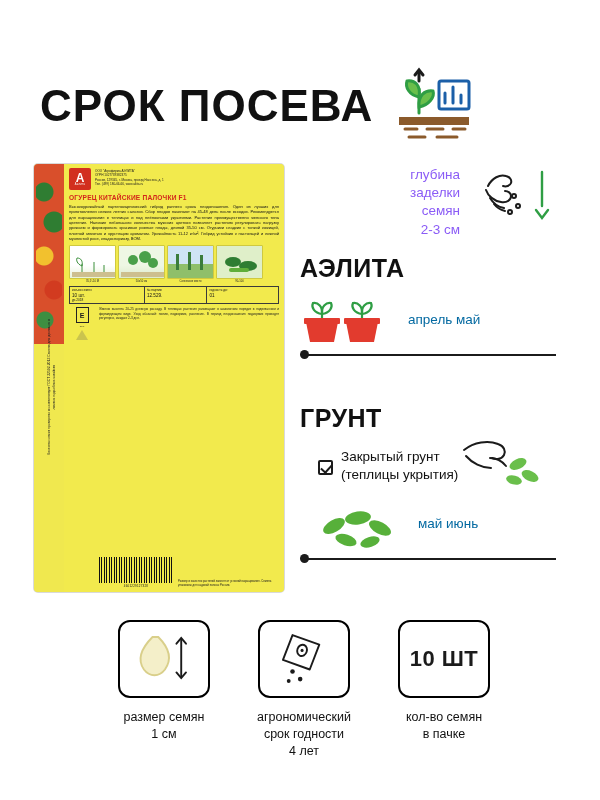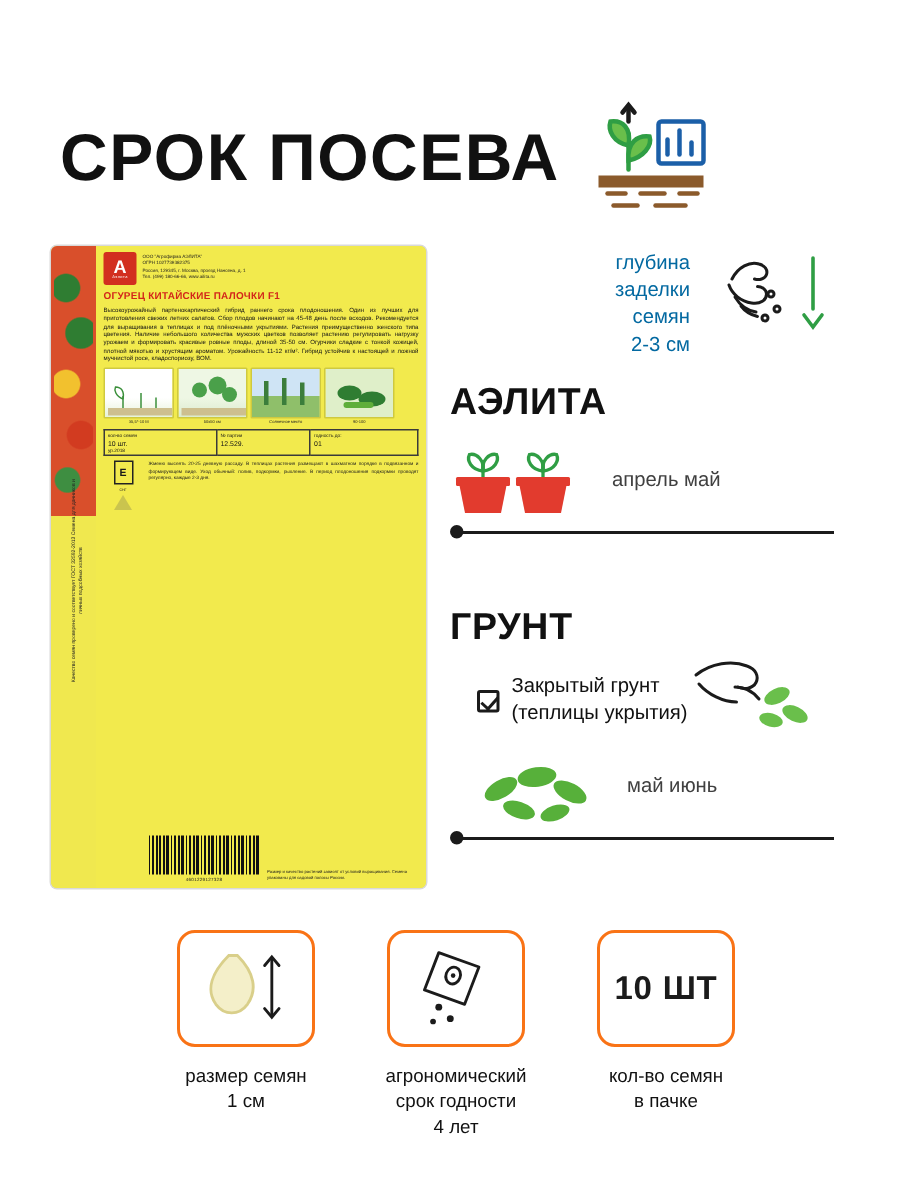--- a/index.html
+++ b/index.html
@@ -136,28 +136,28 @@
     width: 74px; height: 26px;
     background: repeating-linear-gradient(90deg, #111 0 1px, #f2ea4d 1px 2px, #111 2px 3.4px, #f2ea4d 3.4px 5px);
   }
   .barcode-num { font-size: 3px; text-align: center; margin-top: 1px; letter-spacing: .2px; }
   .packet-foot-text { font-size: 2.8px; line-height: 1.4; flex: 1; color: #1c1c1c; }
 
   
   .depth-block { position: absolute; left: 300px; top: 150px; width: 270px; }
   .depth-text {
     font-size: 13.5px; line-height: 1.35; text-align: right;
-    width: 108px; color: #0369a1; position: absolute; right: 110px; top: 0;
+    width: 108px; color: #8b5cf6; position: absolute; right: 110px; top: 0;
   }
   .depth-icon { position: absolute; left: 180px; top: 0; width: 76px; height: 58px; }
 
   .seedling-block { position: absolute; left: 300px; top: 238px; width: 280px; }
   .block-title { font-size: 25px; font-weight: bold; letter-spacing: .5px; color: #111; }
   .seedling-icon { position: absolute; left: 0px; top: 42px; width: 92px; height: 52px; }
-  .sub-label { position: absolute; font-size: 13.5px; color: #404040; }
+  .sub-label { position: absolute; font-size: 13.5px; color: #0369a1; }
   .rule { position: absolute; height: 2px; background: #1b1b1b; }
   .dot { position: absolute; width: 9px; height: 9px; border-radius: 50%; background: #1b1b1b; }
 
   .ground-block { position: absolute; left: 300px; top: 388px; width: 290px; }
   .check-row { position: absolute; left: 18px; top: 44px; display: flex; align-items: center; gap: 8px; }
   .checkbox {
     width: 15px; height: 15px; border: 2px solid #1b1b1b; border-radius: 2px;
     position: relative; flex: none; margin-top: 2px;
   }
   .checkbox:after {
@@ -167,21 +167,21 @@
   }
   .check-text { font-size: 13.5px; line-height: 1.35; color: #111; }
   .hand-icon { position: absolute; left: 160px; top: 30px; width: 86px; height: 60px; }
   .plant-icon { position: absolute; left: 10px; top: 92px; width: 96px; height: 56px; }
 
   
   .cards { position: absolute; left: 110px; top: 604px; display: flex; gap: 32px; }
   .card-col { width: 108px; text-align: center; }
   .card {
     width: 92px; height: 78px; margin: 0 auto;
-    border: 2px solid #f97316; border-radius: 12px;
+    border: 2px solid #000000; border-radius: 12px;
     display: flex; align-items: center; justify-content: center;
     position: relative;
   }
   .card-qty { font-size: 22px; font-weight: bold; letter-spacing: .5px; }
   .card-cap { margin-top: 11px; font-size: 12.5px; line-height: 1.35; color: #111; }
 
   svg { display: block; }
 </style>
 </head>
 <body>

